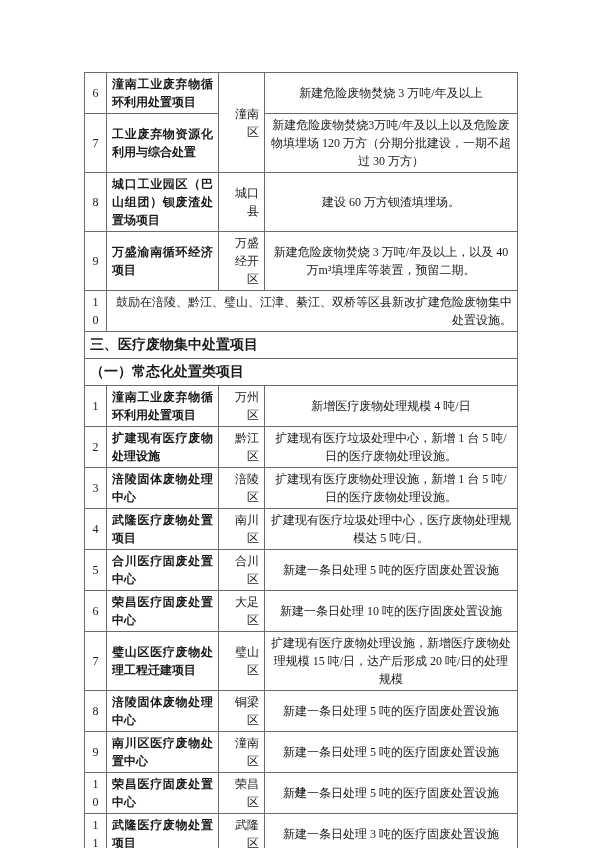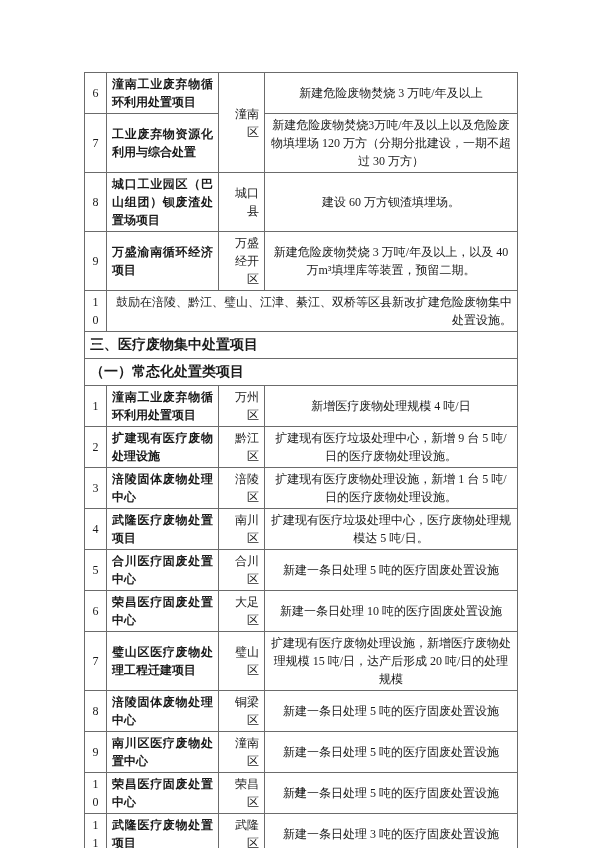--- a/index.html
+++ b/index.html
@@ -123,21 +123,21 @@
     <tr>
       <td class="num">1</td>
       <td class="name">潼南工业废弃物循环利用处置项目</td>
       <td class="district">万州区</td>
       <td class="desc">新增医疗废物处理规模 4 吨/日</td>
     </tr>
     <tr>
       <td class="num">2</td>
       <td class="name">扩建现有医疗废物处理设施</td>
       <td class="district">黔江区</td>
-      <td class="desc">扩建现有医疗垃圾处理中心，新增 9 台 5 吨/日的医疗废物处理设施。</td>
+      <td class="desc">扩建现有医疗垃圾处理中心，新增 1 台 5 吨/日的医疗废物处理设施。</td>
     </tr>
     <tr>
       <td class="num">3</td>
       <td class="name">涪陵固体废物处理中心</td>
       <td class="district">涪陵区</td>
       <td class="desc">扩建现有医疗废物处理设施，新增 1 台 5 吨/日的医疗废物处理设施。</td>
     </tr>
     <tr>
       <td class="num">4</td>
       <td class="name">武隆医疗废物处置项目</td>

